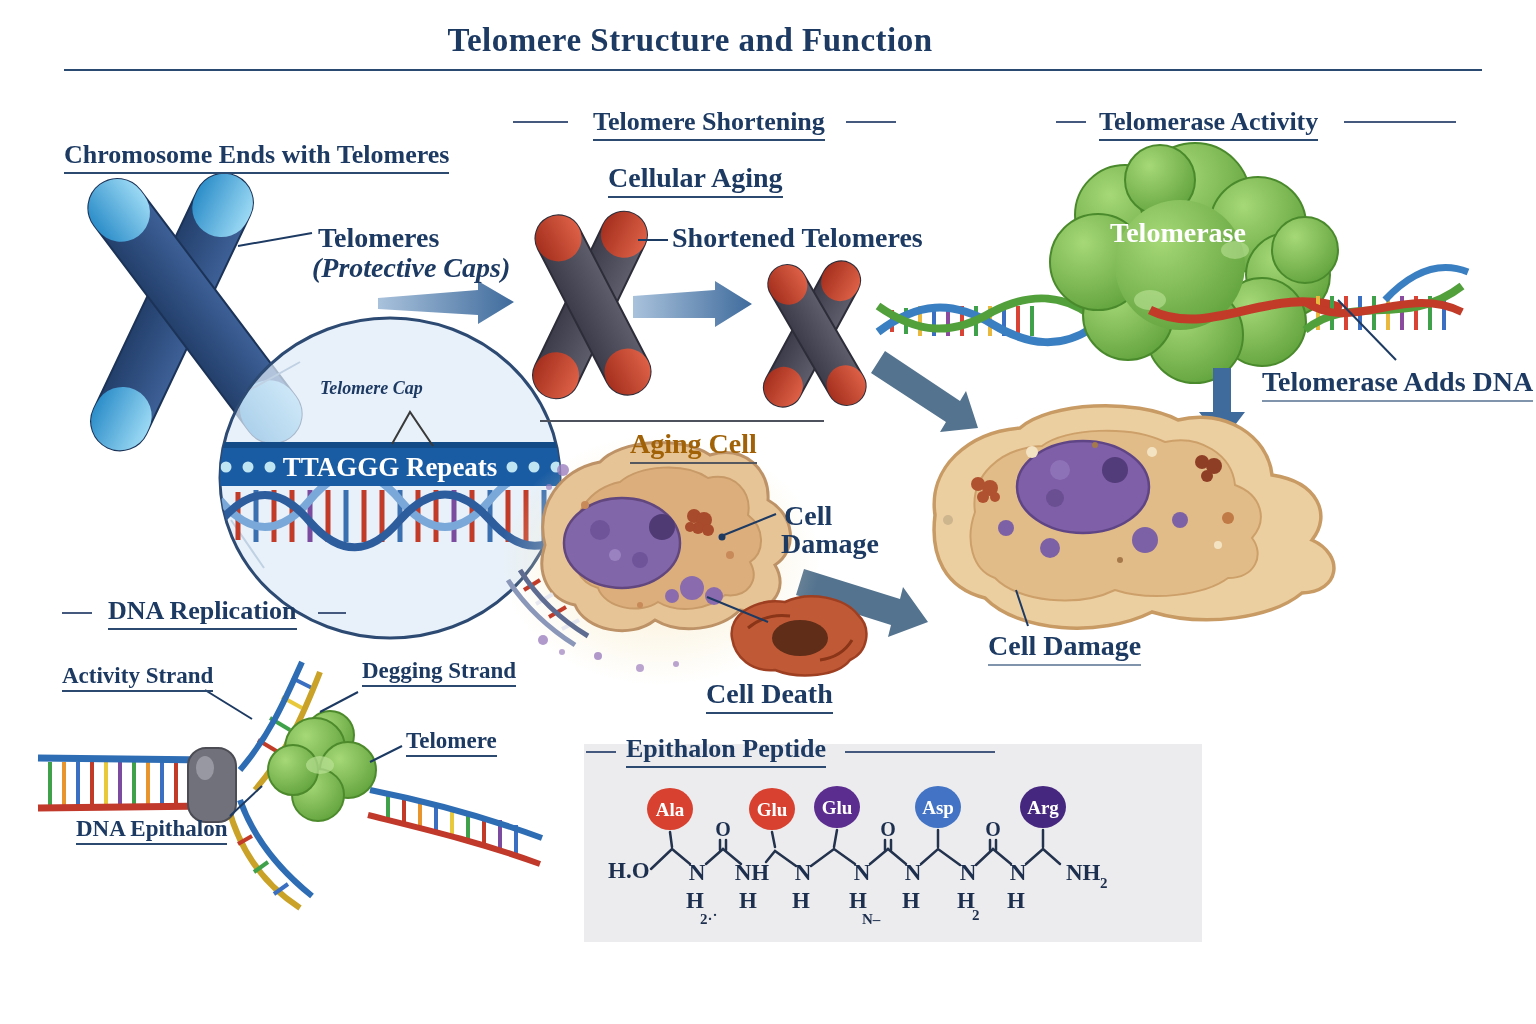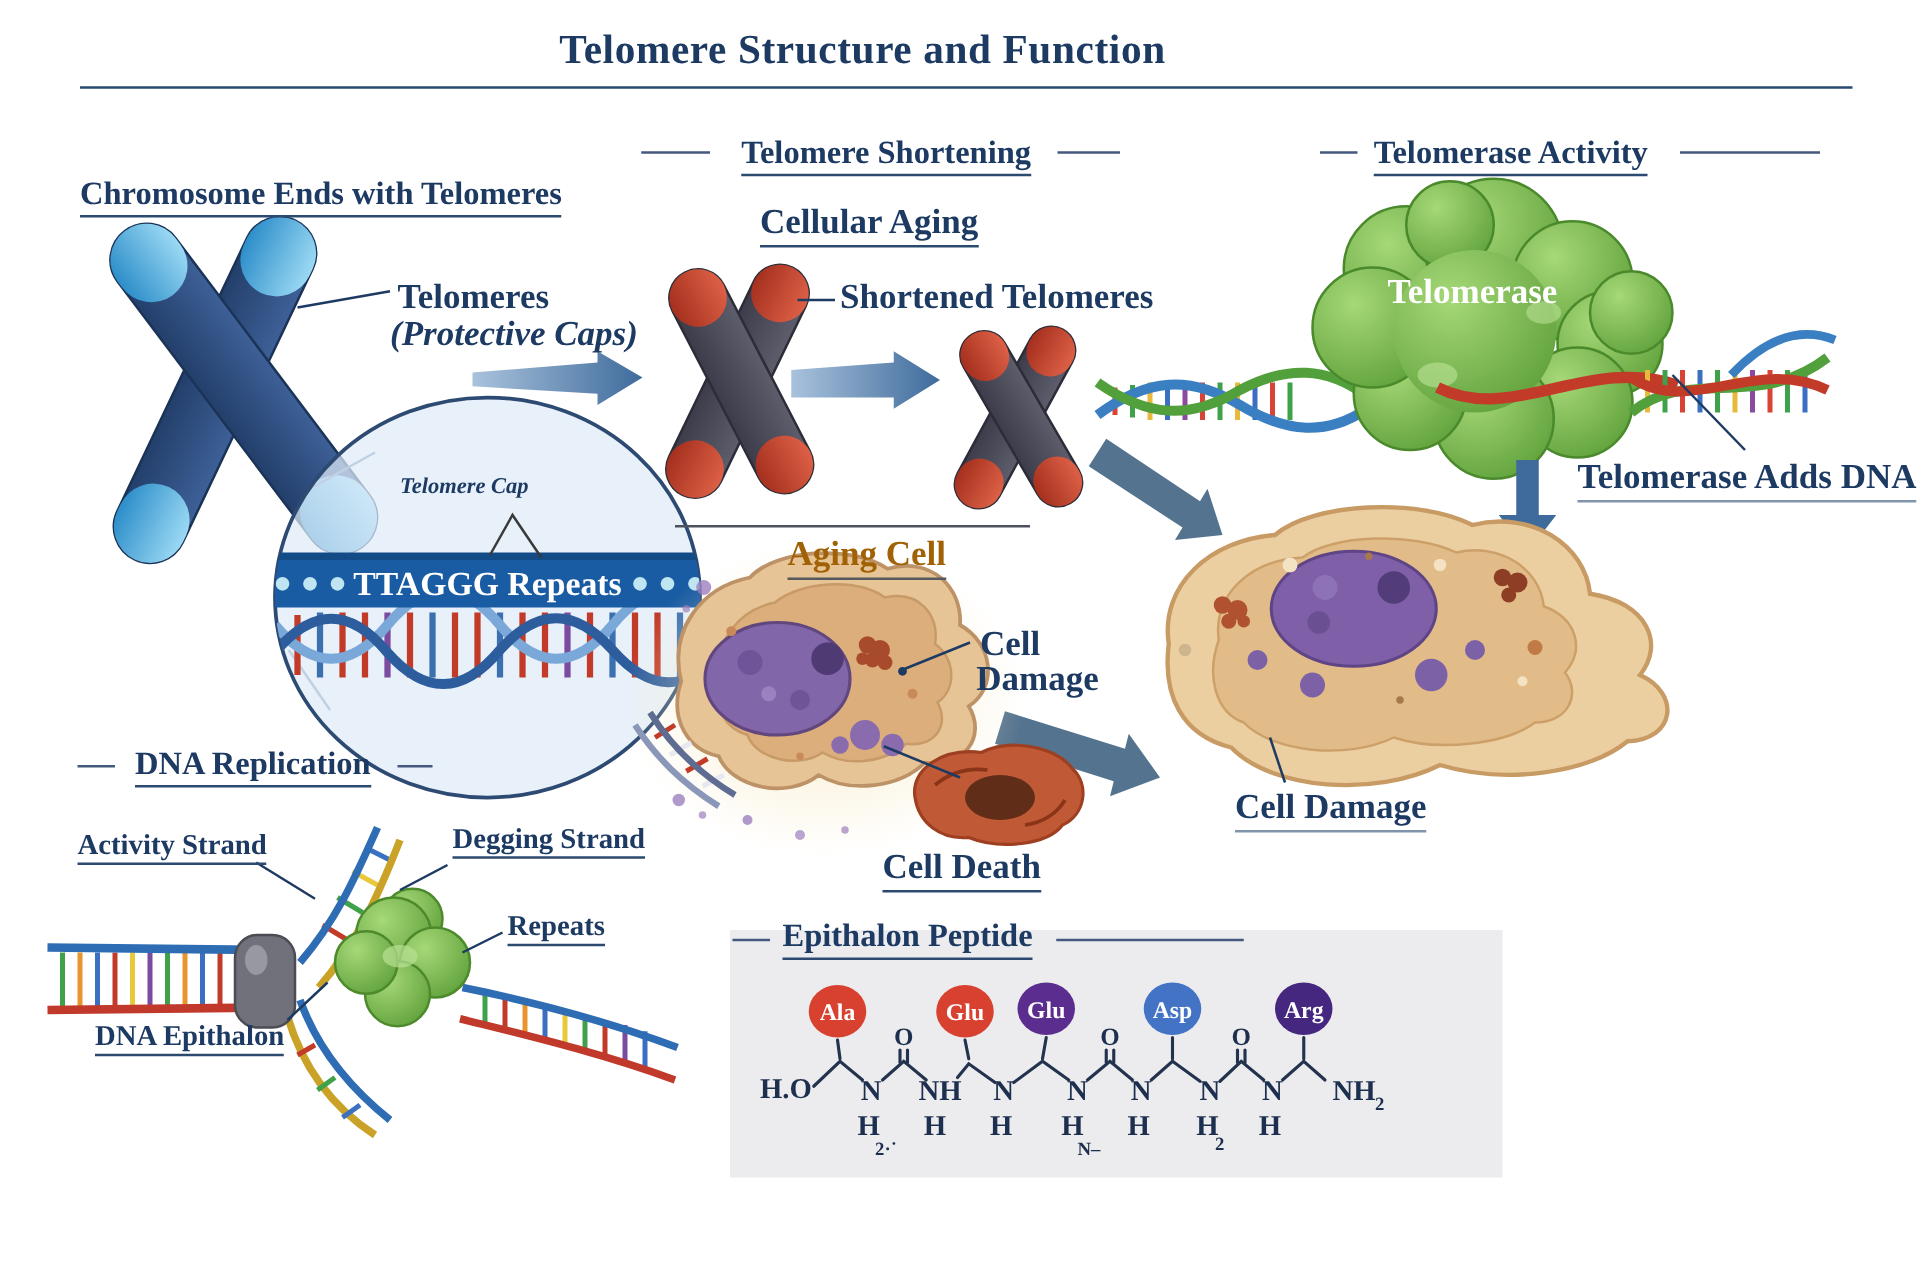--- a/index.html
+++ b/index.html
@@ -450,20 +450,20 @@
 
 <div class="lbl h24 ug" style="left:988px;top:630px;">Cell Damage</div>
 <div class="lbl h24 ug" style="left:1262px;top:366px;">Telomerase Adds DNA</div>
 
 <div class="lbl h26 u" style="left:108px;top:596px;">DNA Replication</div>
 <div class="dash" style="left:62px;top:612px;width:30px;"></div>
 <div class="dash" style="left:318px;top:612px;width:28px;"></div>
 
 <div class="lbl" style="left:62px;top:663px;font-size:23px;"><span class="u">Activity Strand</span></div>
 <div class="lbl" style="left:362px;top:658px;font-size:23px;"><span class="u">Degging Strand</span></div>
-<div class="lbl" style="left:406px;top:728px;font-size:23px;"><span class="u">Repeats</span></div>
+<div class="lbl" style="left:406px;top:728px;font-size:23px;"><span class="u">Telomere</span></div>
 <div class="lbl" style="left:76px;top:816px;font-size:23px;"><span class="u">DNA Epithalon</span></div>
 
 <div class="lbl h26 u" style="left:626px;top:734px;">Epithalon Peptide</div>
 <div class="dash" style="left:586px;top:751px;width:30px;"></div>
 <div class="dash" style="left:845px;top:751px;width:150px;"></div>
 
 </div>
 
 </body></html>

